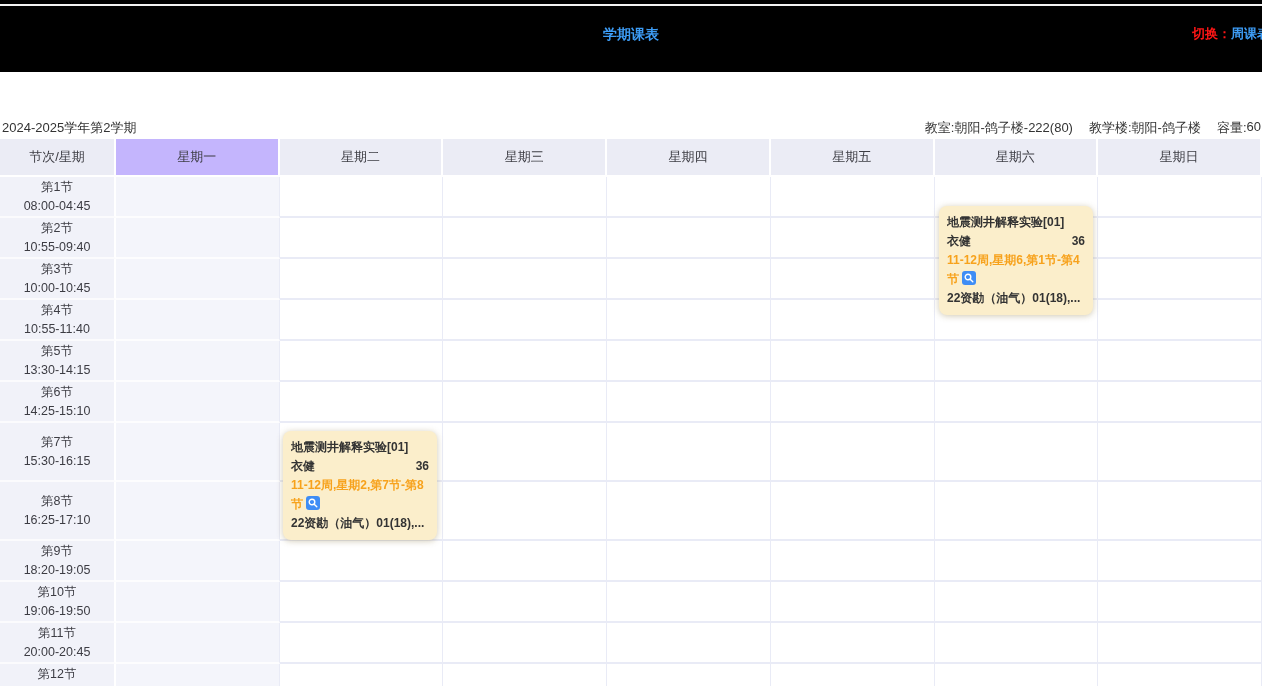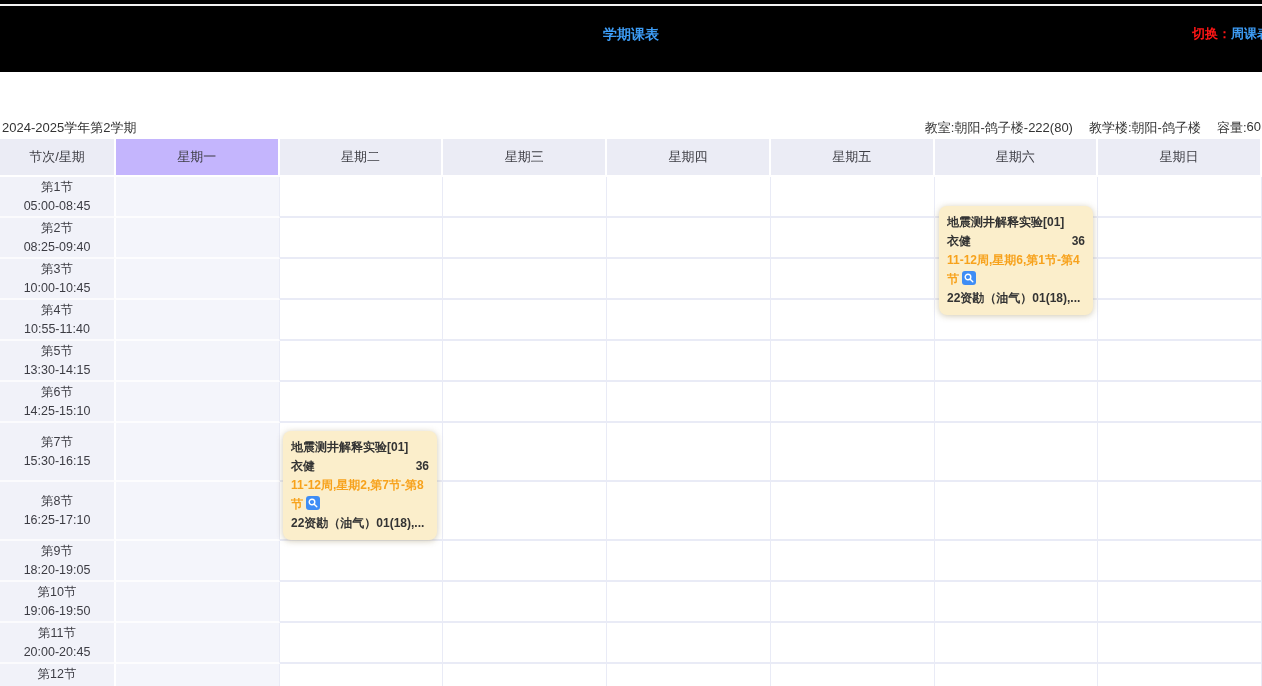--- a/index.html
+++ b/index.html
@@ -98,34 +98,34 @@
         <th>星期四</th>
         <th>星期五</th>
         <th>星期六</th>
         <th>星期日</th>
       </tr>
     </thead>
     <tbody>
         <tr class="r-normal">
           <td class="period-cell">
             <div>第1节</div>
-            <div>05:00-08:45</div>
+            <div>08:00-04:45</div>
           </td>
           <td class="day-cell today"></td>
           <td class="day-cell"></td>
           <td class="day-cell"></td>
           <td class="day-cell"></td>
           <td class="day-cell"></td>
           <td class="day-cell"></td>
           <td class="day-cell"></td>
         </tr>
         <tr class="r-normal">
           <td class="period-cell">
             <div>第2节</div>
-            <div>08:25-09:40</div>
+            <div>10:55-09:40</div>
           </td>
           <td class="day-cell today"></td>
           <td class="day-cell"></td>
           <td class="day-cell"></td>
           <td class="day-cell"></td>
           <td class="day-cell"></td>
           <td class="day-cell"></td>
           <td class="day-cell"></td>
         </tr>
         <tr class="r-normal">

